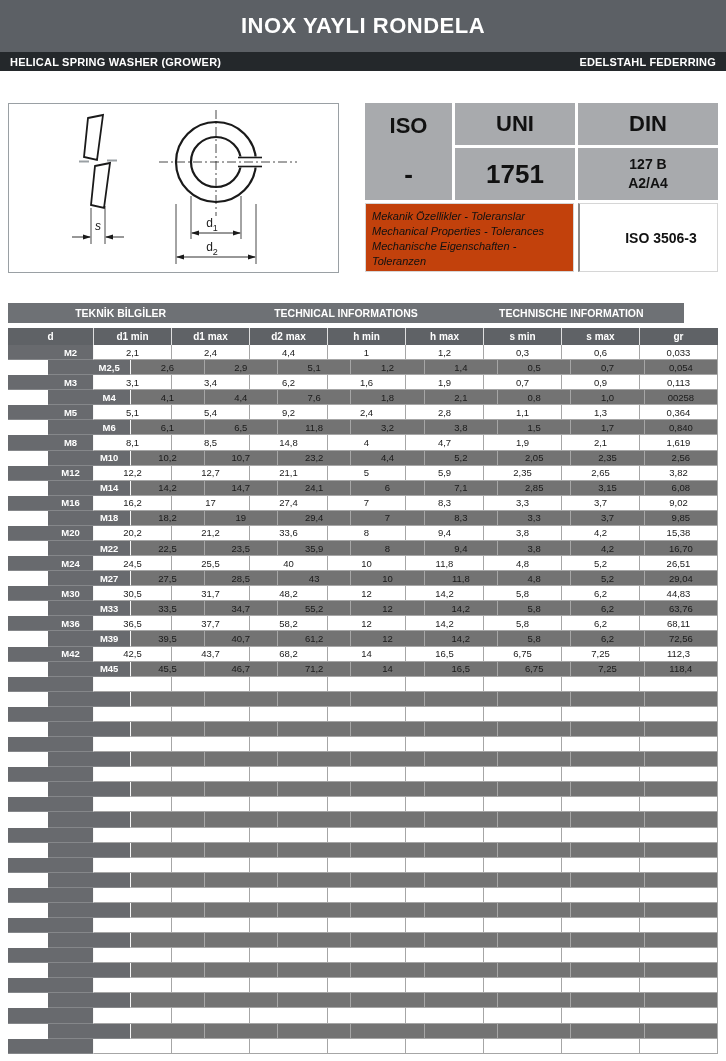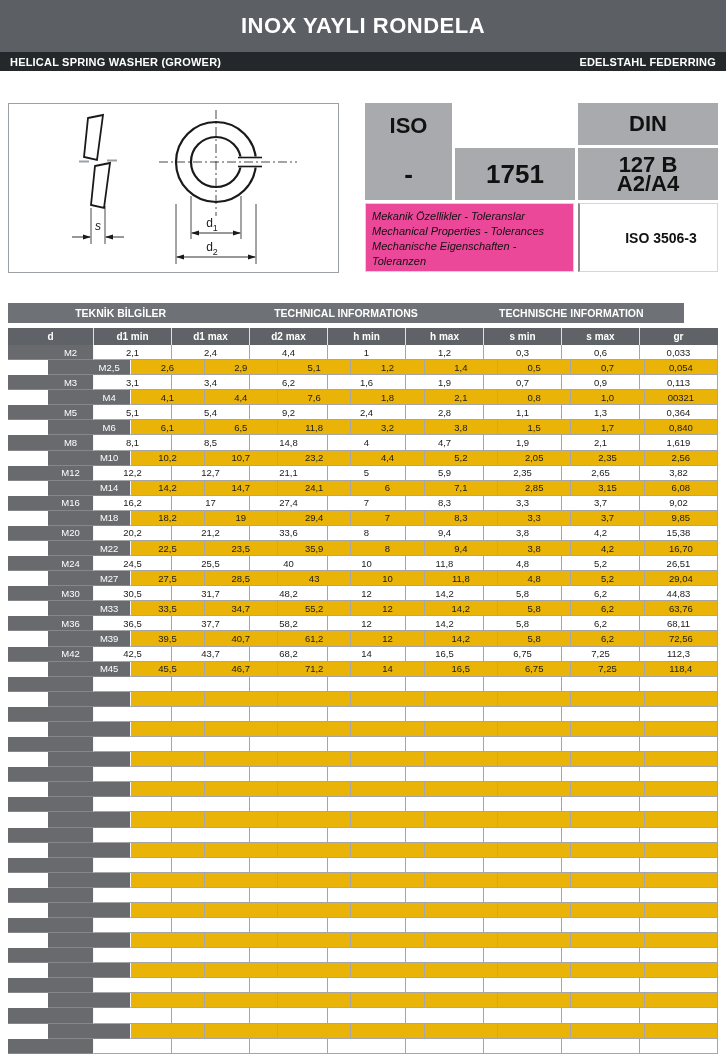--- a/index.html
+++ b/index.html
@@ -17,45 +17,45 @@
   
   .drawing-box{position:absolute;left:8px;top:103px;width:331px;height:170px;
                border:1px solid #9aa0a4;background:#fff;box-sizing:border-box;}
 
   
   .std-table{position:absolute;left:365px;top:103px;width:353px;height:169px;}
   .std-cell{position:absolute;background:#a8aaad;color:#111;display:flex;align-items:center;
             justify-content:center;font-weight:bold;text-align:center;}
   .std-h{font-size:22px;}
   .std-v{font-size:26px;}
-  .std-v2{font-size:22px;line-height:19px;}
-  .tol-cell{position:absolute;left:0;top:100px;width:209px;height:69px;background:#ec4899;
+  .std-v2{font-size:14px;line-height:19px;}
+  .tol-cell{position:absolute;left:0;top:100px;width:209px;height:69px;background:#c2410c;
             border:1px solid #d6d6d6;box-sizing:border-box;font-style:italic;font-size:11px;
             line-height:15px;color:#111;padding:5px 0 0 6px;}
   .spec-cell{position:absolute;left:213px;top:100px;width:140px;height:69px;background:#fff;
              border:1px solid #d6d6d6;border-left:2px solid #8c8c8c;box-sizing:border-box;
              display:flex;align-items:center;justify-content:center;font-weight:bold;font-size:14px;color:#111;padding-left:25px;}
 
   
   .band{position:absolute;left:8px;top:303px;width:676px;height:20px;background:#6e7175;
         display:flex;align-items:center;color:#fff;font-size:10.5px;font-weight:bold;}
   .band span{flex:1;text-align:center;}
 
   
   .data-table{position:absolute;left:8px;top:328px;width:710px;}
   .t-head{display:flex;height:17px;background:#5f6266;}
   .hcell{width:78px;box-sizing:border-box;border-right:1px solid #dfdfdf;display:flex;
          align-items:center;justify-content:center;color:#fff;font-size:10px;font-weight:bold;}
   .hcell:first-child{width:86px;}
   .hcell:last-child{border-right:1px solid #5f6266;}
   .t-row{display:flex;height:15.09px;background:#fff;}
-  .t-row.alt{background:#eab308;margin-left:40px;}
+  .t-row.alt{background:#737373;margin-left:40px;}
   .cell{width:78px;box-sizing:border-box;border-right:1px solid #a6a6a6;border-bottom:1px solid #a6a6a6;
         display:flex;align-items:center;justify-content:center;font-size:9.5px;color:#1a1a1a;}
-  .dcell{width:86px;background:#686a6e;color:#fff;font-weight:normal;
+  .dcell{width:86px;background:#686a6e;color:#fff;font-weight:bold;
          border-right:1px solid #f5f5f5;border-bottom:1px solid #85878a;padding-left:40px;}
 </style>
 </head>
 <body>
 
 <div class="page">
 
   <header class="title-bar">
     <h1>INOX YAYLI RONDELA</h1>
   </header>
@@ -101,20 +101,21 @@
       <line x1="247" y1="100" x2="247" y2="160" stroke="#1a1a1a" stroke-width="0.8"></line>
       <line x1="168" y1="153" x2="246" y2="153" stroke="#1a1a1a" stroke-width="0.9"></line>
       <polygon points="167,153 175,150.6 175,155.4" fill="#1a1a1a"></polygon>
       <polygon points="247,153 239,150.6 239,155.4" fill="#1a1a1a"></polygon>
       <text x="203" y="147" font-size="12" text-anchor="middle" fill="#1a1a1a"><tspan>d</tspan><tspan dy="4" font-size="9">2</tspan></text>
     </svg>
   </div>
 
   <div class="std-table">
     <div class="std-cell std-h" style="left:0;top:0;width:87px;height:46px;">ISO</div>
+    <div class="std-cell std-h" style="left:90px;top:0;width:120px;height:42px;">UNI</div>
     <div class="std-cell std-h" style="left:213px;top:0;width:140px;height:42px;">DIN</div>
     <div class="std-cell std-v" style="left:0;top:45px;width:87px;height:52px;">-</div>
     <div class="std-cell std-v" style="left:90px;top:45px;width:120px;height:52px;">1751</div>
     <div class="std-cell std-v2" style="left:213px;top:45px;width:140px;height:52px;">
       <div>
         <div>127 B</div>
         <div>A2/A4</div>
       </div>
     </div>
     <div class="tol-cell">
@@ -179,21 +180,21 @@
         </div>
         <div class="t-row alt">
           <div class="cell dcell">M4</div>
           <div class="cell">4,1</div>
           <div class="cell">4,4</div>
           <div class="cell">7,6</div>
           <div class="cell">1,8</div>
           <div class="cell">2,1</div>
           <div class="cell">0,8</div>
           <div class="cell">1,0</div>
-          <div class="cell">00321</div>
+          <div class="cell">00258</div>
         </div>
         <div class="t-row">
           <div class="cell dcell">M5</div>
           <div class="cell">5,1</div>
           <div class="cell">5,4</div>
           <div class="cell">9,2</div>
           <div class="cell">2,4</div>
           <div class="cell">2,8</div>
           <div class="cell">1,1</div>
           <div class="cell">1,3</div>

